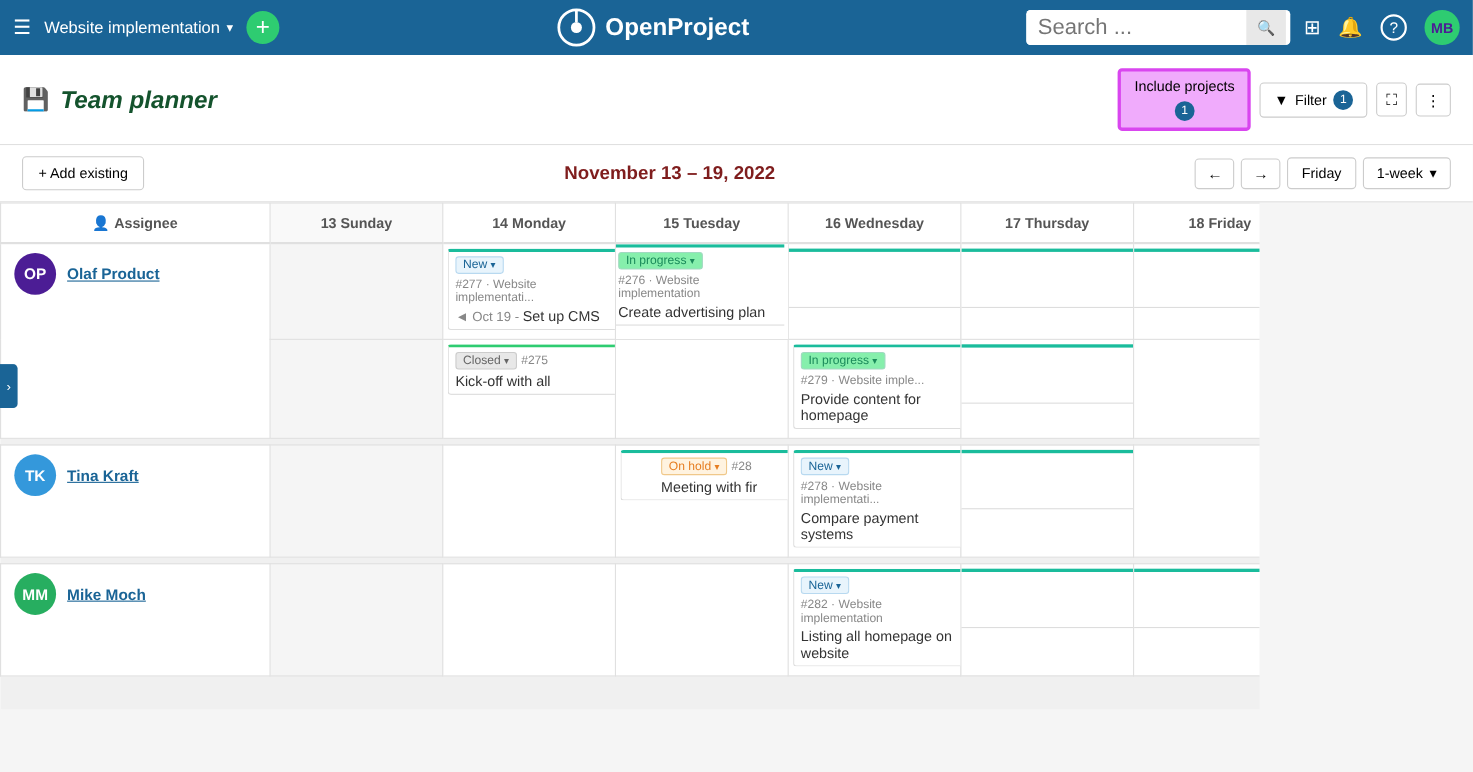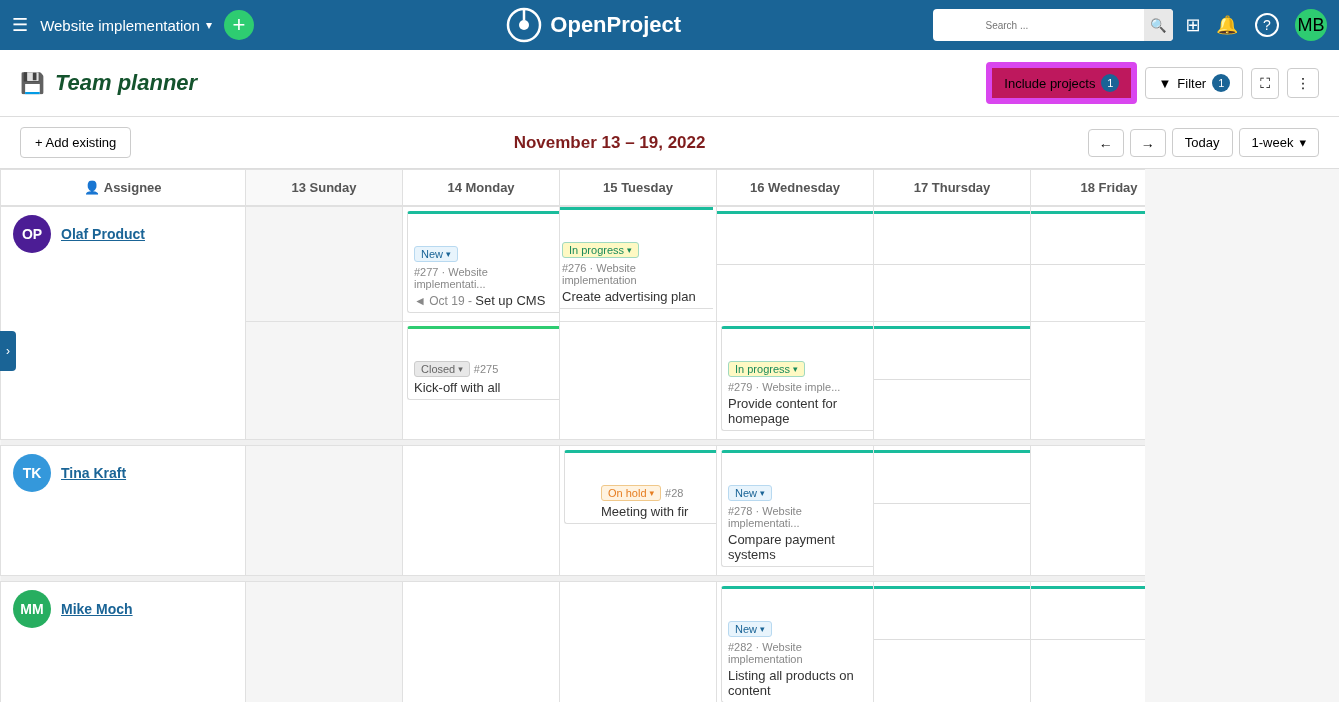--- a/index.html
+++ b/index.html
@@ -30,47 +30,47 @@
       flex: 1; display: flex; align-items: center; justify-content: center;
       font-size: 22px; font-weight: 600; color: white; gap: 8px;
     }
     .navbar-logo svg { width: 36px; height: 36px; }
     .navbar-search {
       display: flex; align-items: center;
       background: white; border-radius: 4px; overflow: hidden;
       height: 32px; width: 240px;
     }
     .navbar-search input {
-      border: none; outline: none; padding: 0 10px; font-size: 10px; width: 200px; height: 100%; margin-left: 42px;
+      border: none; outline: none; padding: 0 10px; font-size: 20px; width: 200px; height: 100%;
     }
     .navbar-search-btn {
       background: #e8e8e8; border: none; height: 32px; width: 36px; cursor: pointer;
       display: flex; align-items: center; justify-content: center; color: #555;
     }
     .navbar-icons { display: flex; align-items: center; gap: 16px; }
     .navbar-icon { color: white; font-size: 18px; cursor: pointer; }
     .navbar-avatar {
       background: #2ecc71; border-radius: 50%; width: 32px; height: 32px;
-      color: #000000; font-weight: 400; font-size: 18px;
+      color: #4c1d95; font-weight: 700; font-size: 13px;
       display: flex; align-items: center; justify-content: center; cursor: pointer;
     }
 
     
     .page-header {
       background: white; padding: 12px 20px;
       display: flex; align-items: center; justify-content: space-between;
       border-bottom: 1px solid #ddd;
     }
     .page-title-area { display: flex; align-items: center; gap: 10px; }
     .page-save-icon { color: #1a6496; font-size: 20px; }
     .page-title { font-size: 22px; font-weight: 600; color: #14532d; font-style: italic; }
     .page-header-actions { display: flex; align-items: center; gap: 8px; }
     .btn-include-projects {
-      border: 6px solid #d946ef; background: #be185d; border-radius: 4px; padding: 6px 12px;
-      cursor: pointer; font-size: 13px; display: flex; align-items: center; gap: 6px;
+      border: 3px solid #d946ef; background: #f0abfc; border-radius: 4px; padding: 6px 12px;
+      cursor: pointer; font-size: 13px; display: flex; align-items: center; gap: 6px; flex-direction: column;
     }
     .badge {
       background: #1a6496; color: white; border-radius: 50%; width: 18px; height: 18px;
       font-size: 11px; display: flex; align-items: center; justify-content: center;
     }
     .btn-filter {
       border: 1px solid #ccc; background: white; border-radius: 4px; padding: 6px 12px;
       cursor: pointer; font-size: 13px; display: flex; align-items: center; gap: 6px;
     }
     .btn-icon-only {
@@ -159,29 +159,29 @@
       border: 1px solid #ddd;
       border-radius: 3px;
       padding: 4px 6px;
       margin-bottom: 4px;
       background: white;
       font-size: 12px;
       position: relative;
       overflow: hidden;
     }
     .task-card-header {
-      display: flex; align-items: center; gap: 4px; margin-bottom: 3px; flex-wrap: wrap; margin-top: 28px;
+      display: flex; align-items: center; gap: 4px; margin-bottom: 3px; flex-wrap: wrap;
     }
     .status-badge {
       border-radius: 3px; padding: 1px 6px; font-size: 11px; font-weight: 500;
       display: flex; align-items: center; gap: 3px; white-space: nowrap;
     }
     .status-badge .drop-icon { font-size: 9px; }
     .status-new { background: #e8f4fc; color: #1a6496; border: 1px solid #b8d9f0; }
-    .status-inprogress { background: #fef9c3; color: #1a8a5a; border: 1px solid #a0d9c0; }
+    .status-inprogress { background: #86efac; color: #1a8a5a; border: 1px solid #a0d9c0; }
     .status-closed { background: #e8e8e8; color: #666; border: 1px solid #ccc; }
     .status-onhold { background: #fff3e0; color: #e67e22; border: 1px solid #f0c88a; }
     .task-ref { color: #888; font-size: 11px; }
     .task-title { font-size: 13px; color: #333; font-weight: 500; margin-top: 2px; }
 
     .task-card-top-border-teal { border-top: 3px solid #1abc9c; }
     .task-card-top-border-green { border-top: 3px solid #2ecc71; }
 
     
     .side-expand {
@@ -258,21 +258,21 @@
 </div>
 
 <div class="toolbar">
   <button class="btn-add-existing">
     <span>+ Add existing</span>
   </button>
   <span class="date-range">November 13 – 19, 2022</span>
   <div class="nav-controls">
     <button class="btn-nav">←</button>
     <button class="btn-nav">→</button>
-    <button class="btn-today">Today</button>
+    <button class="btn-today">Friday</button>
     <button class="btn-week-select">
       <span>1-week</span>
       <span>▾</span>
     </button>
   </div>
 </div>
 
 <button class="side-expand">›</button>
 
 <div class="planner-wrapper">
@@ -444,21 +444,21 @@
         <td class="day-cell"></td>
 
         <td class="day-cell"></td>
 
         <td class="day-cell" style="overflow:hidden;">
           <div class="task-card task-card-top-border-teal" style="border-right:none;border-radius:3px 0 0 3px;margin-right:-5px;">
             <div class="task-card-header">
               <span class="status-badge status-new">New <span class="drop-icon">▾</span></span>
               <span class="task-ref">#282 · Website implementation</span>
             </div>
-            <div class="task-title">Listing all products on content</div>
+            <div class="task-title">Listing all homepage on website</div>
           </div>
         </td>
 
         <td class="day-cell" style="overflow:hidden;padding:0;">
           <div style="height:54px;border-top:3px solid #1abc9c;background:white;border-bottom:1px solid #ddd;margin:4px 0 4px -1px;"></div>
         </td>
 
         <td class="day-cell" style="overflow:hidden;padding:0;">
           <div style="height:54px;border-top:3px solid #1abc9c;background:white;border-bottom:1px solid #ddd;margin:4px 0 4px -1px;"></div>
         </td>

